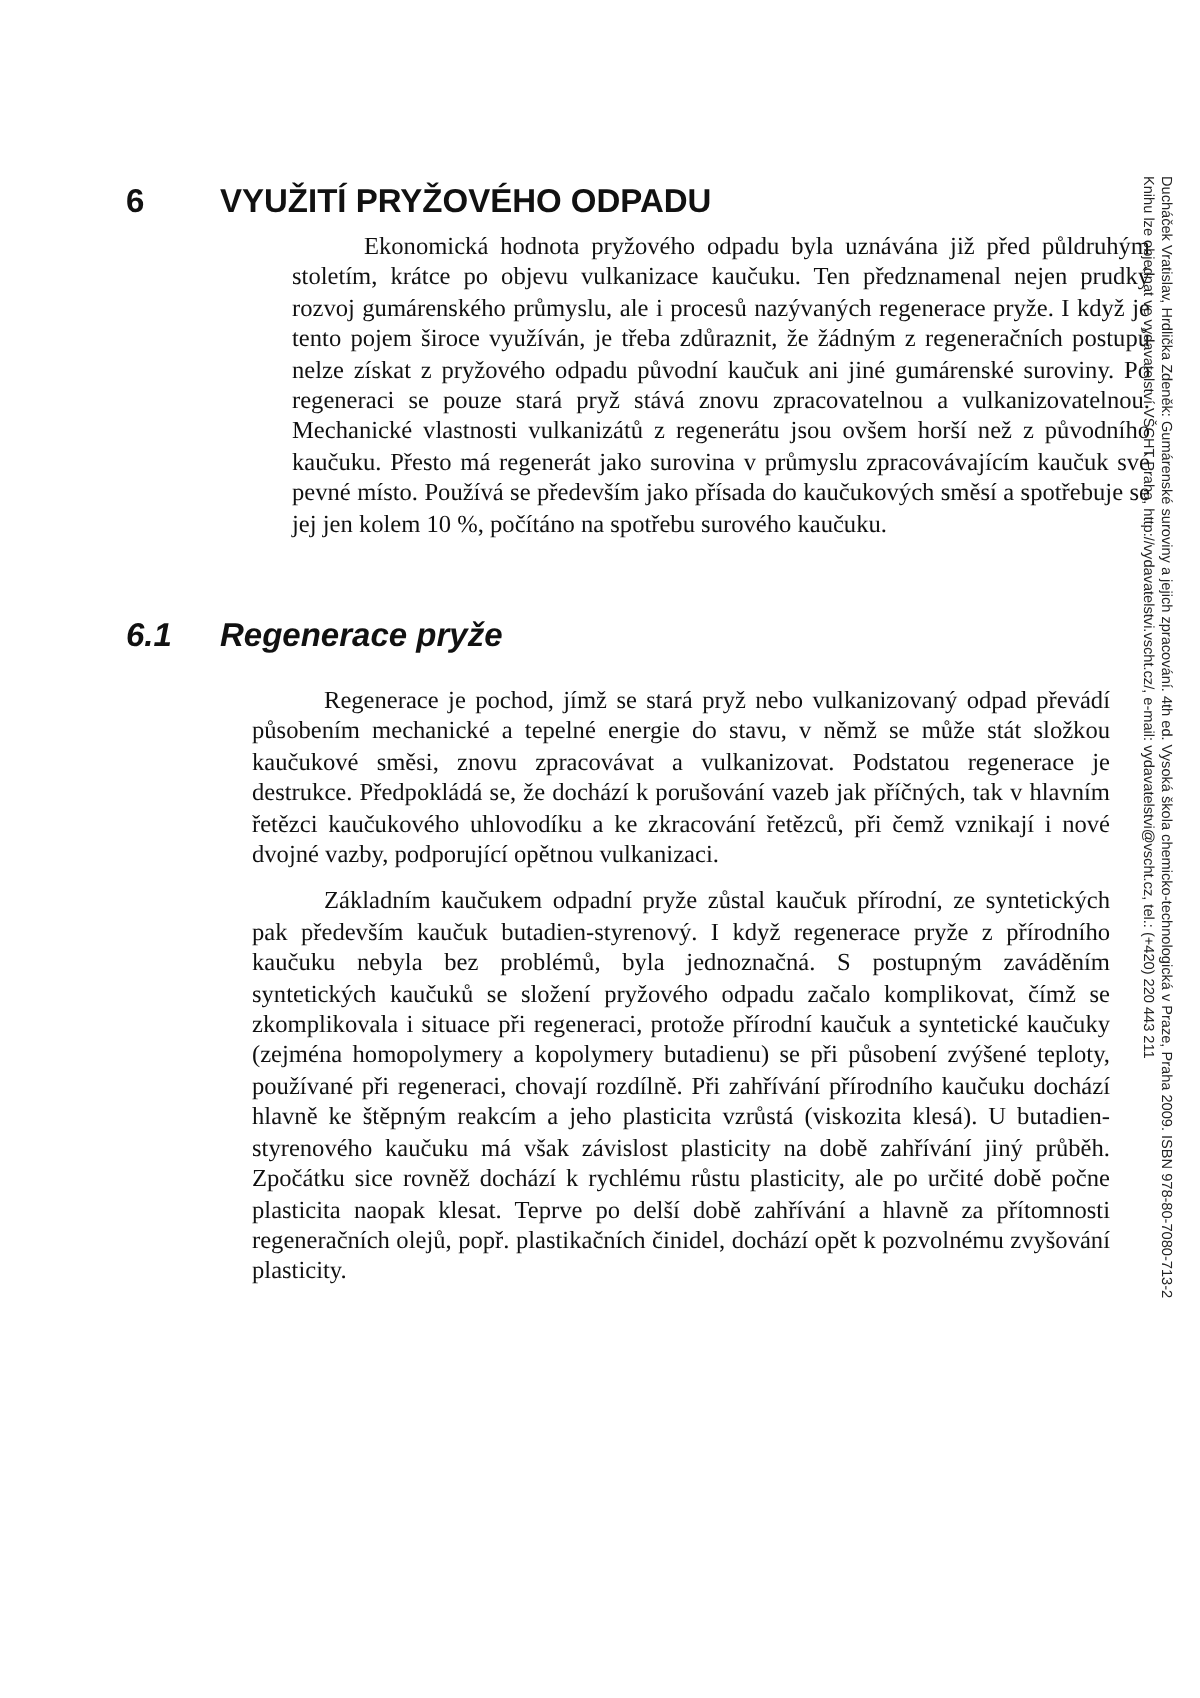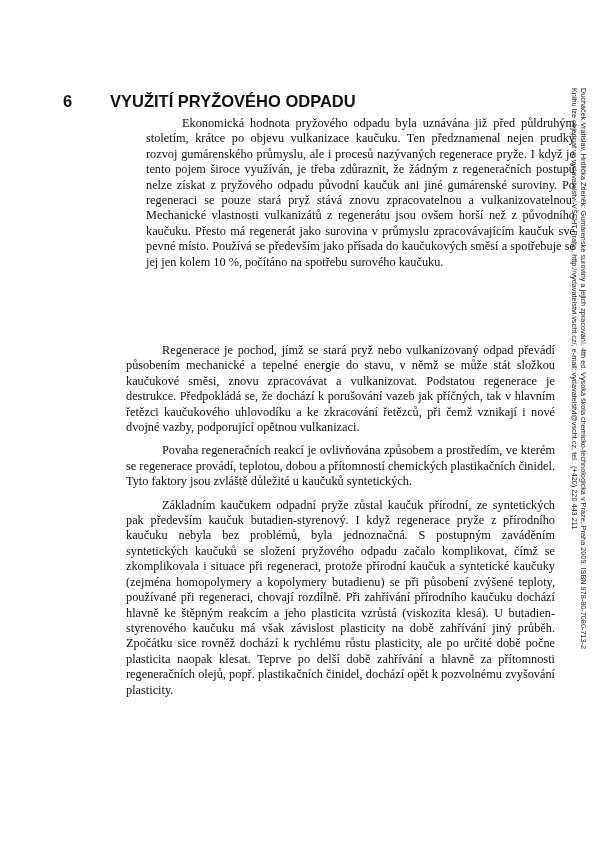--- a/index.html
+++ b/index.html
@@ -43,24 +43,26 @@
 <div class="page">
 
   <div class="h1">
     <span class="num">6</span><span>VYUŽITÍ PRYŽOVÉHO ODPADU</span>
   </div>
 
   <div class="body-text" id="sec1">
     <p>Ekonomická hodnota pryžového odpadu byla uznávána již před půldruhým stoletím, krátce po objevu vulkanizace kaučuku. Ten předznamenal nejen prudký rozvoj gumárenského průmyslu, ale i procesů nazývaných regenerace pryže. I když je tento pojem široce využíván, je třeba zdůraznit, že žádným z regeneračních postupů nelze získat z pryžového odpadu původní kaučuk ani jiné gumárenské suroviny. Po regeneraci se pouze stará pryž stává znovu zpracovatelnou a vulkanizovatelnou. Mechanické vlastnosti vulkanizátů z regenerátu jsou ovšem horší než z původního kaučuku. Přesto má regenerát jako surovina v průmyslu zpracovávajícím kaučuk své pevné místo. Používá se především jako přísada do kaučukových směsí a spotřebuje se jej jen kolem 10 %, počítáno na spotřebu surového kaučuku.</p>
   </div>
 
+  <div class="h2">
+    <span class="num">6.1</span><span>Regenerace pryže</span>
+  </div>
 
   <div class="body-text" id="sec2">
     <p>Regenerace je pochod, jímž se stará pryž nebo vulkanizovaný odpad převádí působením mechanické a tepelné energie do stavu, v němž se může stát složkou kaučukové směsi, znovu zpracovávat a vulkanizovat. Podstatou regenerace je destrukce. Předpokládá se, že dochází k porušování vazeb jak příčných, tak v hlavním řetězci kaučukového uhlovodíku a ke zkracování řetězců, při čemž vznikají i nové dvojné vazby, podporující opětnou vulkanizaci.</p>
-    <p>Povaha regeneračních reakcí je ovlivňována způsobem a prostředím, ve kterém se regenerace provádí, teplotou, dobou a přítomností chemických plastikačních činidel. Tyto faktory jsou zvláště důležité u kaučuků syntetických.</p>
     <p>Základním kaučukem odpadní pryže zůstal kaučuk přírodní, ze syntetických pak především kaučuk butadien-styrenový. I když regenerace pryže z přírodního kaučuku nebyla bez problémů, byla jednoznačná. S postupným zaváděním syntetických kaučuků se složení pryžového odpadu začalo komplikovat, čímž se zkomplikovala i situace při regeneraci, protože přírodní kaučuk a syntetické kaučuky (zejména homopolymery a kopolymery butadienu) se při působení zvýšené teploty, používané při regeneraci, chovají rozdílně. Při zahřívání přírodního kaučuku dochází hlavně ke štěpným reakcím a jeho plasticita vzrůstá (viskozita klesá). U butadien-styrenového kaučuku má však závislost plasticity na době zahřívání jiný průběh. Zpočátku sice rovněž dochází k rychlému růstu plasticity, ale po určité době počne plasticita naopak klesat. Teprve po delší době zahřívání a hlavně za přítomnosti regeneračních olejů, popř. plastikačních činidel, dochází opět k pozvolnému zvyšování plasticity.</p>
   </div>
 
   <div class="side">
     <div>Ducháček Vratislav, Hrdlička Zdeněk: Gumárenské suroviny a jejich zpracování. 4th ed. Vysoká škola chemicko-technologická v Praze, Praha 2009. ISBN 978-80-7080-713-2</div>
     <div>Knihu lze objednat ve vydavatelství VŠCHT Praha, http://vydavatelstvi.vscht.cz/, e-mail: vydavatelstvi@vscht.cz, tel.: (+420) 220 443 211</div>
   </div>
 
 </div>
 

